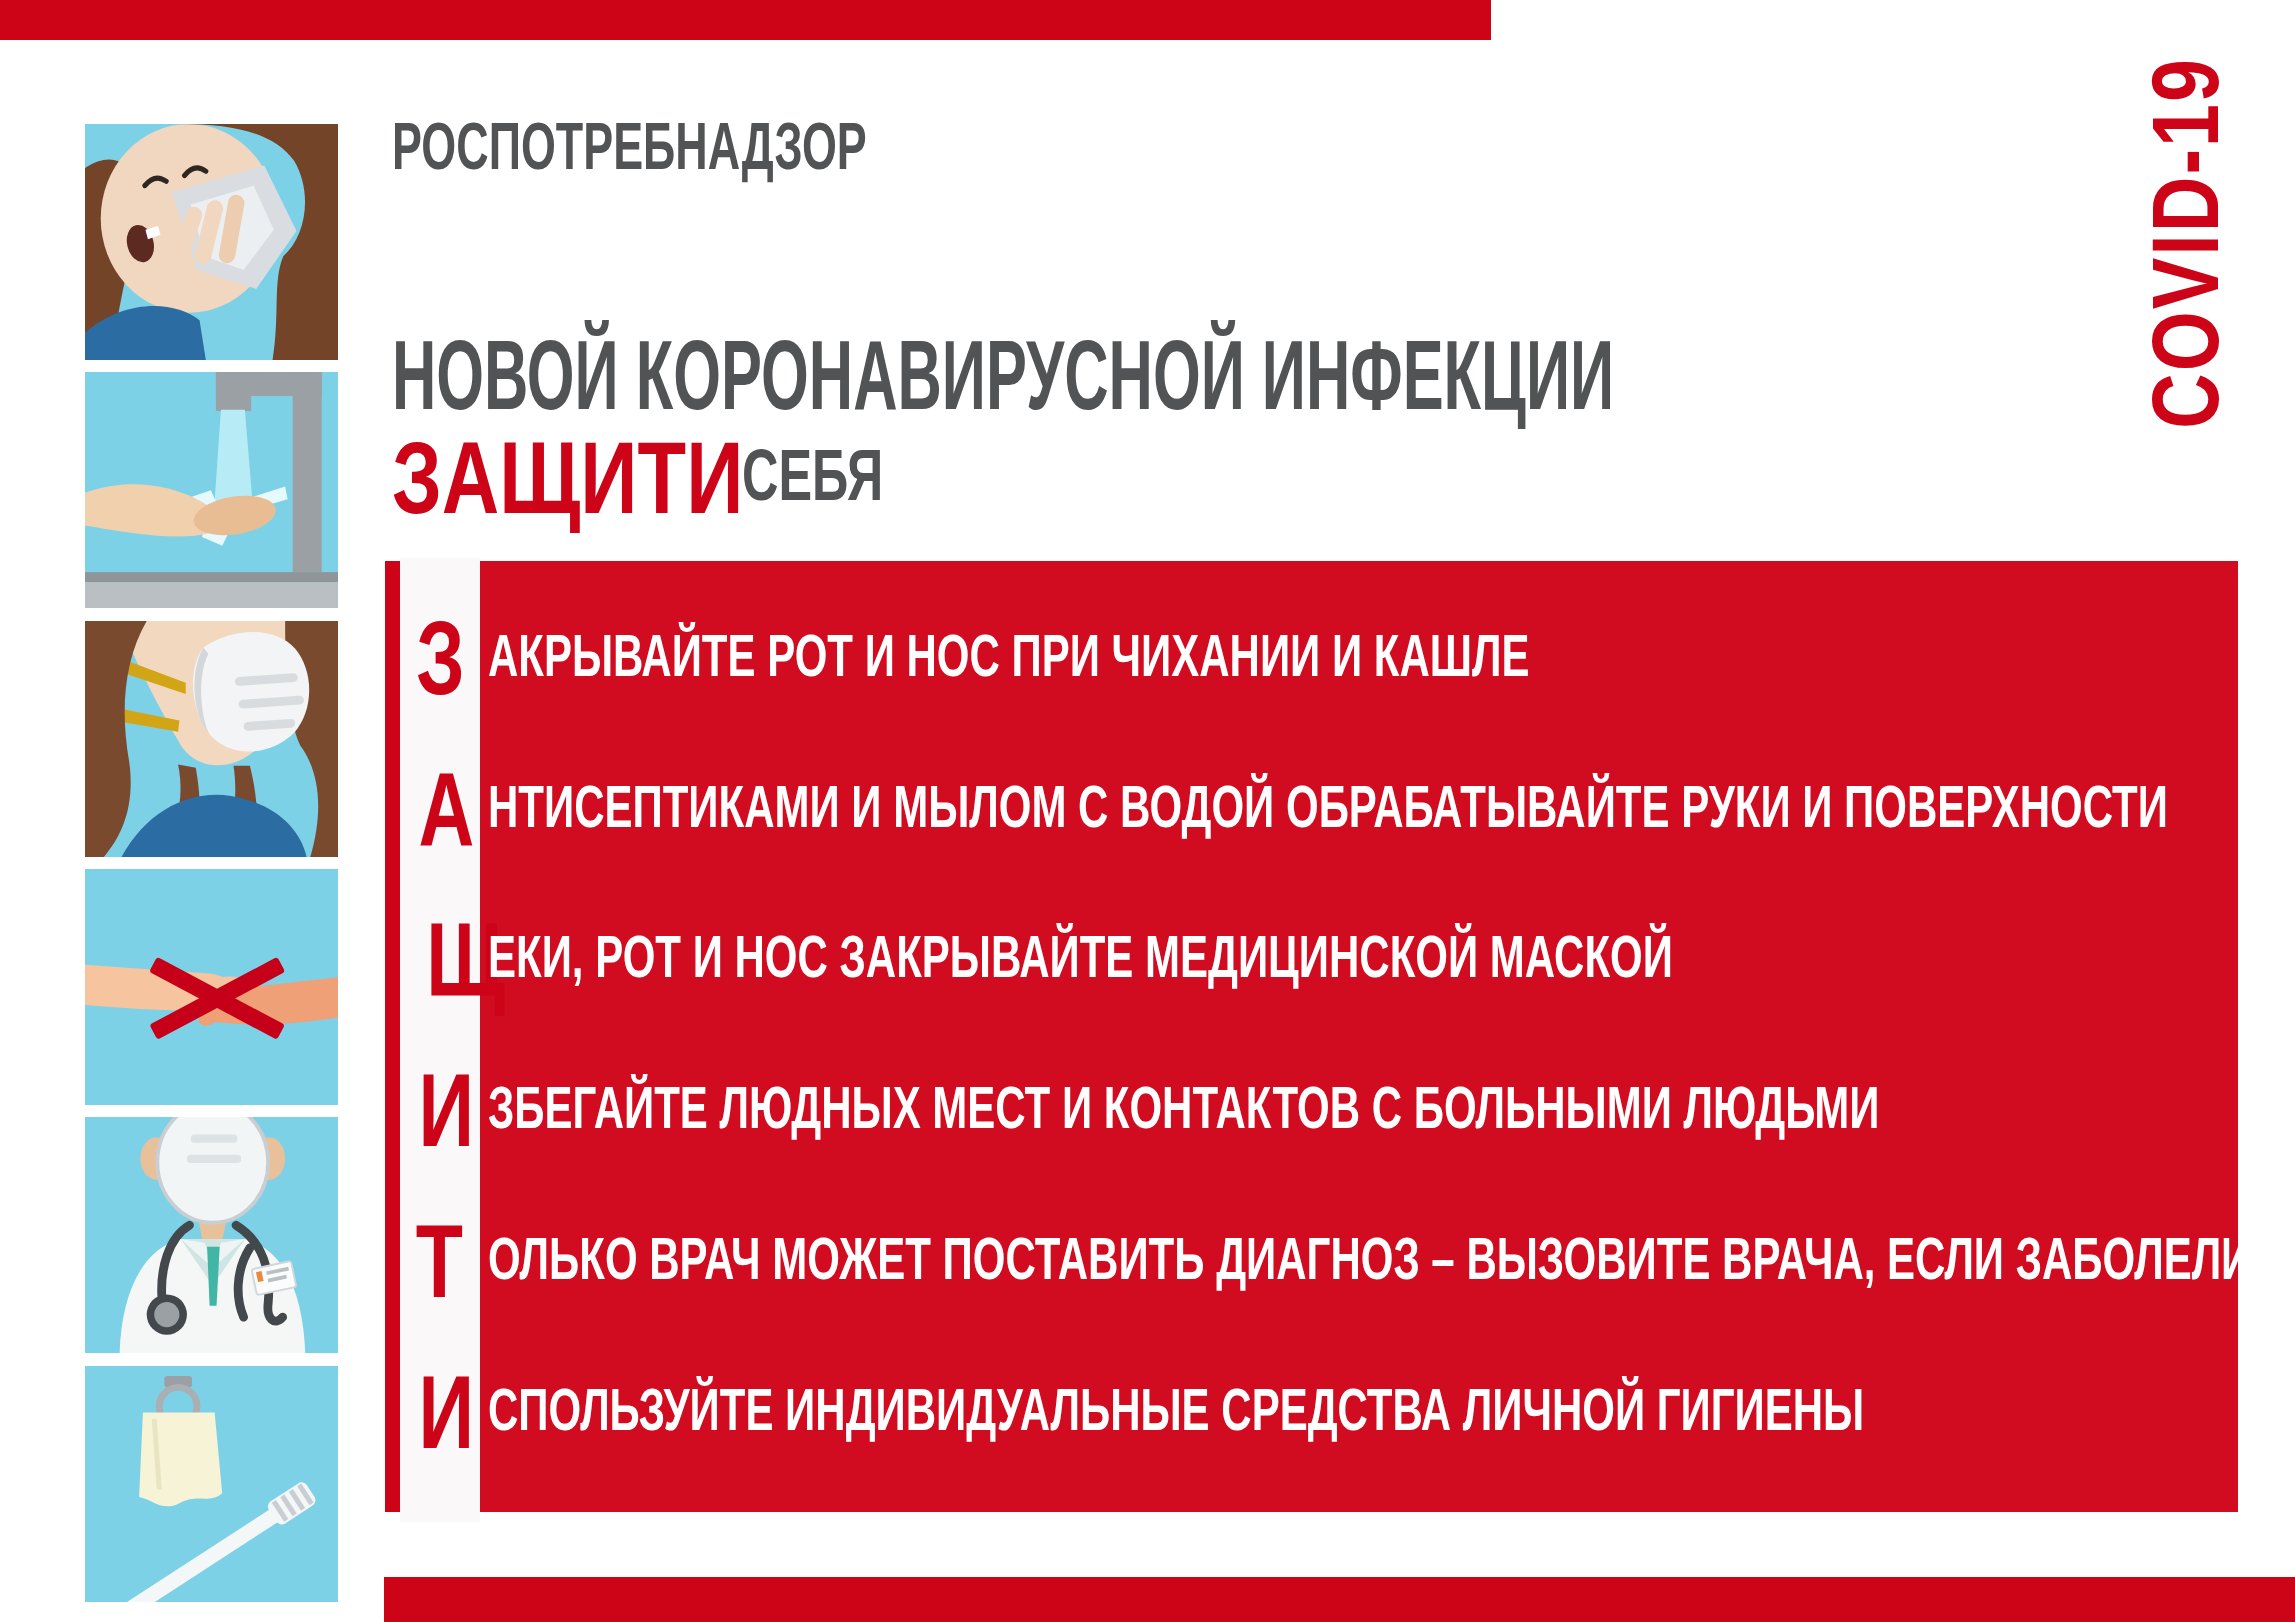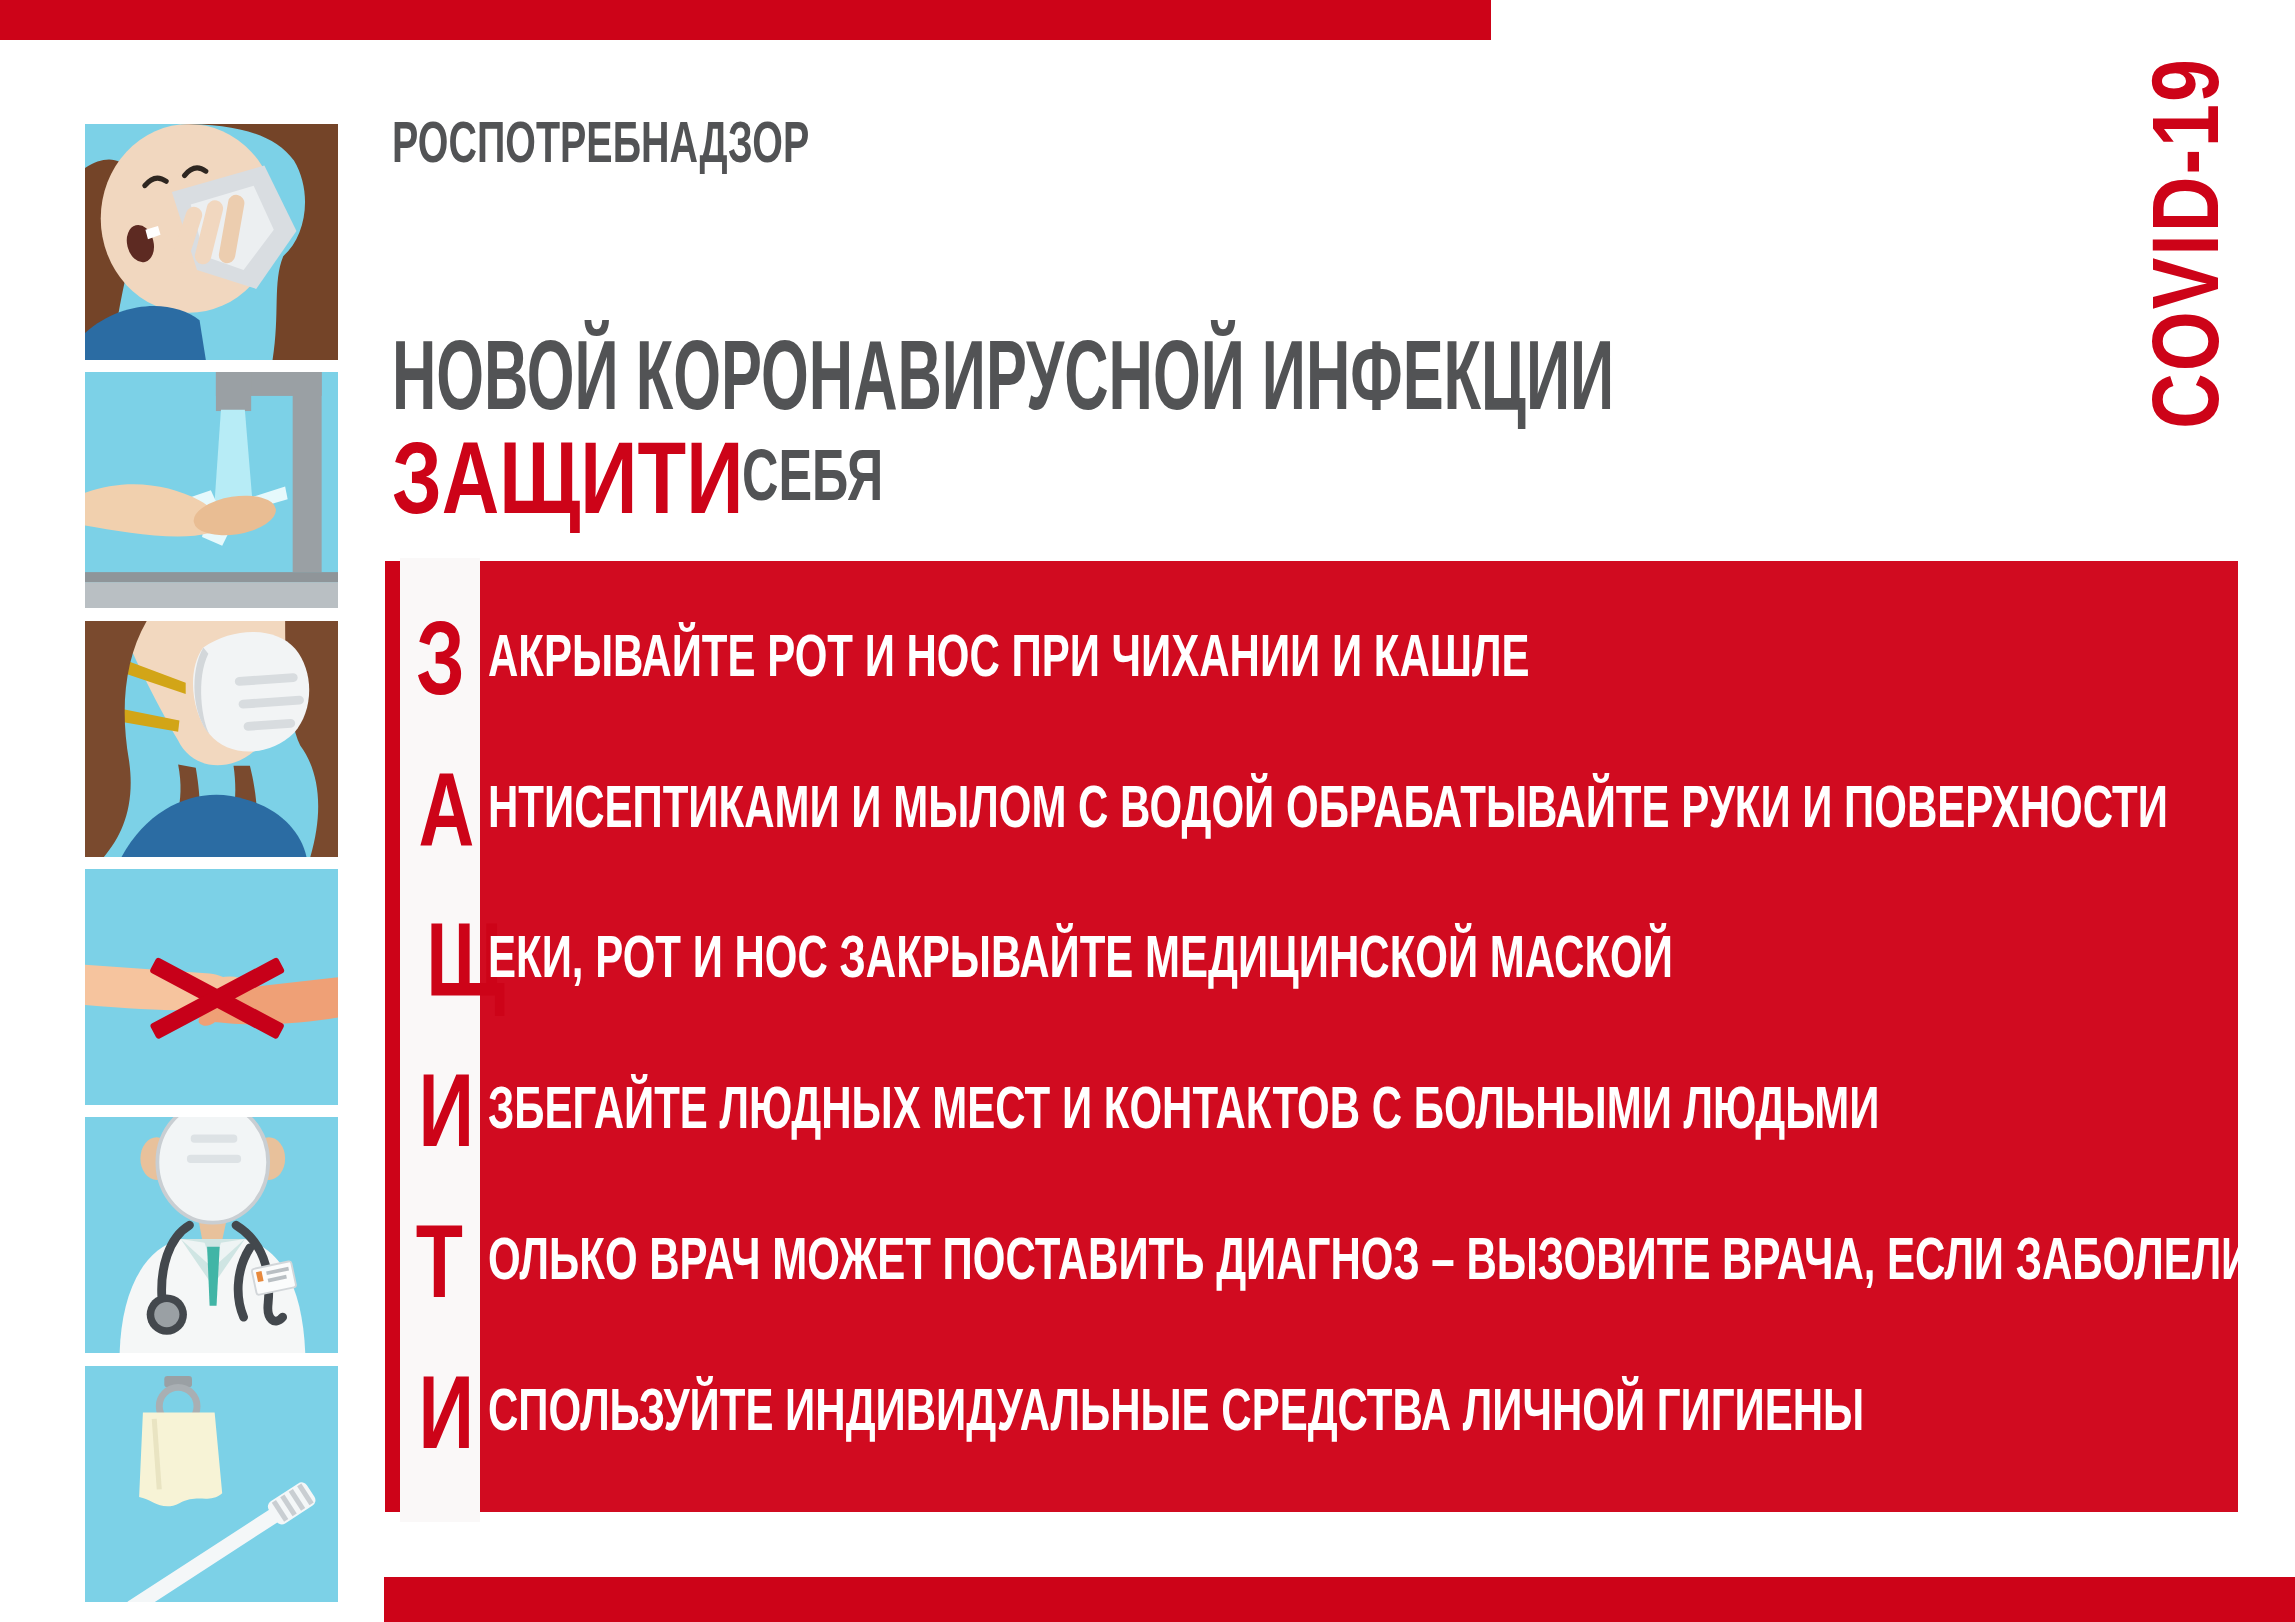--- a/index.html
+++ b/index.html
@@ -47,21 +47,21 @@
     display: inline-block; white-space: nowrap; line-height: 1;
     font-size: 94px; font-weight: bold; letter-spacing: 2.5px;
     color: var(--accent-red, #cd0318);
     transform: rotate(-90deg) scaleX(0.82);
   }
   
   .cond {
     display: inline-block; white-space: nowrap; line-height: 1;
     transform-origin: 0 0;
   }
-  .h-agency   { position: absolute; left: 392px; top: 108px;  color: var(--heading-gray, #525355); font-size: 58px; font-weight: bold; }
+  .h-agency   { position: absolute; left: 392px; top: 108px;  color: var(--heading-gray, #525355); font-size: 66px; font-weight: bold; }
   .h-agency   .cond { transform: scaleX(0.68); }
   .h-sub1     { position: absolute; left: 392px; top: 223px;  color: var(--heading-gray, #525355); font-size: 99px; font-weight: bold; }
   .h-sub1     .cond { transform: scaleX(0.62); }
   .h-sub2     { position: absolute; left: 392px; top: 318px;  color: var(--heading-gray, #525355); font-size: 99px; font-weight: bold; }
   .h-sub2     .cond { transform: scaleX(0.62); }
   .h-protect  { position: absolute; left: 392px; top: 420px;  color: var(--accent-red, #cd0318);   font-size: 102px; font-weight: bold; }
   .h-protect  .cond { transform: scaleX(0.78); }
   .h-yourself { position: absolute; left: 742px; top: 434px; color: var(--heading-gray, #525355); font-size: 72px; font-weight: bold; }
   .h-yourself .cond { transform: scaleX(0.70); }
   

